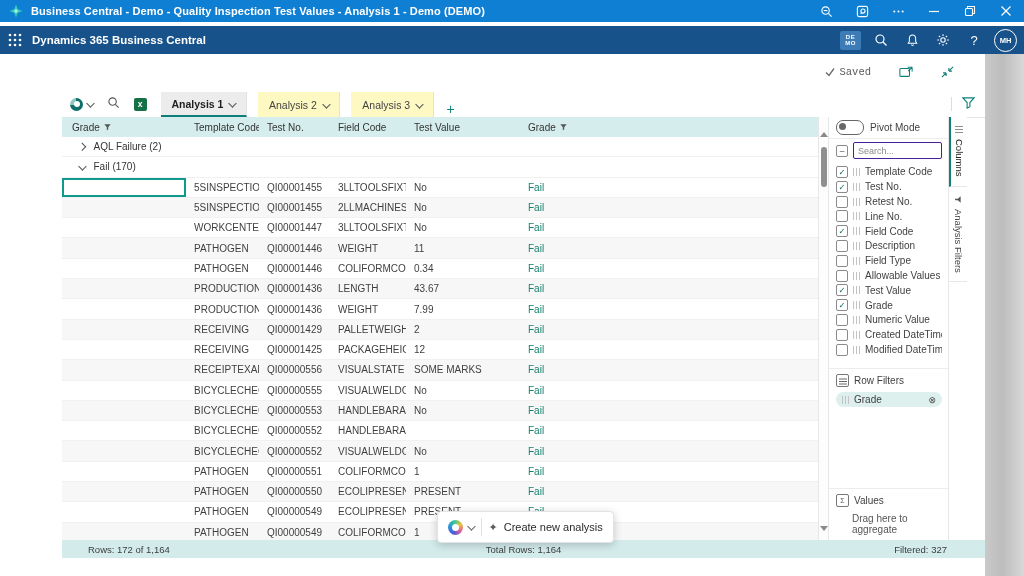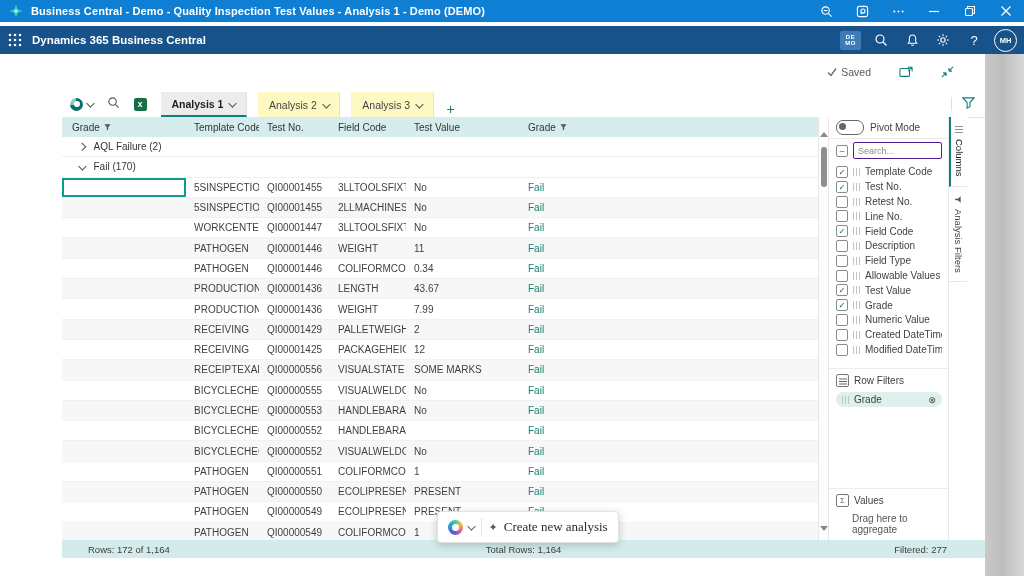--- a/index.html
+++ b/index.html
@@ -25,21 +25,21 @@
   .avatar{width:21px;height:21px;border:1.4px solid #fff;border-radius:50%;display:flex;align-items:center;
           justify-content:center;font-size:7.5px;font-weight:700;}
   
   .graystrip{position:absolute;right:0;top:54px;width:39px;bottom:0;
              background:linear-gradient(to right,#c9c9c9,#bdbdbd 45%,#d8d8d8);}
   
   .pagehead{position:absolute;left:30px;top:62px;display:flex;align-items:center;gap:14px;}
   .backbtn{width:19px;height:19px;border-radius:50%;background:#f1f1f1;display:flex;align-items:center;
            justify-content:center;cursor:pointer;}
   .ptitle{font-size:11px;color:#555;}
-  .saveinfo{position:absolute;top:66px;right:70px;display:flex;align-items:center;gap:28px;}
+  .saveinfo{position:absolute;top:66px;right:70px;display:flex;align-items:center;gap:28px;font-family:Liberation Mono, monospace;}
   .saved{font-size:10.5px;color:#595959;display:flex;align-items:center;gap:4px;}
   .hdico{display:flex;cursor:pointer;}
   
   .toolbar{position:absolute;left:62px;top:92px;width:923px;height:25px;display:flex;align-items:flex-end;
            border-bottom:1px solid #e4e4e4;}
   .tbicons{display:flex;align-items:center;gap:14px;padding:0 14px 4px 8px;}
   .donut{width:13px;height:13px;border-radius:50%;background:conic-gradient(#0d6f6a 0 265deg,#8cc7c3 265deg 360deg);
          position:relative;}
   .donut::after{content:"";position:absolute;inset:3.5px;background:#fff;border-radius:50%;}
   .xlicon{width:13px;height:13px;background:#157145;border-radius:2px;color:#fff;font-size:8.5px;font-weight:700;
@@ -119,21 +119,21 @@
   .st-right{margin-left:auto;padding-right:38px;position:relative;}
   
   .copilot{position:absolute;left:437px;top:511px;height:30px;background:#fff;border:1px solid #e3e3e3;
            border-radius:4px;box-shadow:0 2px 8px rgba(0,0,0,.2);display:flex;align-items:center;padding:0 10px;gap:7px;}
   .cring{width:15px;height:15px;border-radius:50%;position:relative;flex:none;
          background:conic-gradient(from 200deg,#4b58d8,#2f8ee0,#2fc6a0,#e8c43b,#df5f9a,#4b58d8);}
   .cring::after{content:"";position:absolute;inset:4px;background:#fff;border-radius:50%;}
   .copilot .chev{color:#666;}
   .cdiv{width:1px;height:18px;background:#e2e2e2;}
   .sparkle{color:#5a5a5a;font-size:11px;line-height:1;}
-  .cplabel{font-size:13px;color:#2b2b2b;font-family:Liberation Serif, serif;}
+  .cplabel{font-size:11px;color:#2b2b2b;}
 </style>
 </head>
 <body>
 
 <div class="app">
 
   <div class="titlebar">
     <span class="appicon">
       <svg width="14" height="14" viewBox="0 0 16 16">
           <polygon points="8,0.5 10,6 15.5,8 10,10 8,15.5 6,10 0.5,8 6,6" fill="#34cdb9"></polygon>
@@ -592,21 +592,21 @@
         <span><svg width="7" height="7" viewBox="0 0 10 10" fill="#555">
             <path d="M0.5 0.5 H9.5 L6 4.5 V8 L4 9 V4.5 Z"></path>
           </svg></span>
         <span>Analysis Filters</span>
       </div>
     </div>
 
   <div class="statusbar">
     <span class="st-center">Total Rows: 1,164</span>
     <span class="st-left">Rows: 172 of 1,164</span>
-    <span class="st-right">Filtered: 277</span>
+    <span class="st-right">Filtered: 327</span>
   </div>
 
   <div class="copilot">
     <span style="display:flex;align-items:center;gap:5px;">
       <span class="cring"></span>
       <span class="chev down"></span>
     </span>
     <span class="cdiv"></span>
     <span style="display:flex;align-items:center;gap:6px;">
       <span class="sparkle">✦</span>

